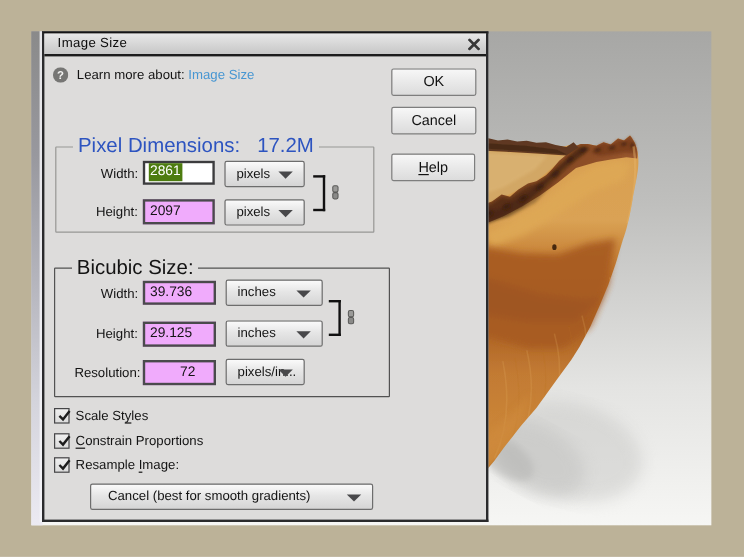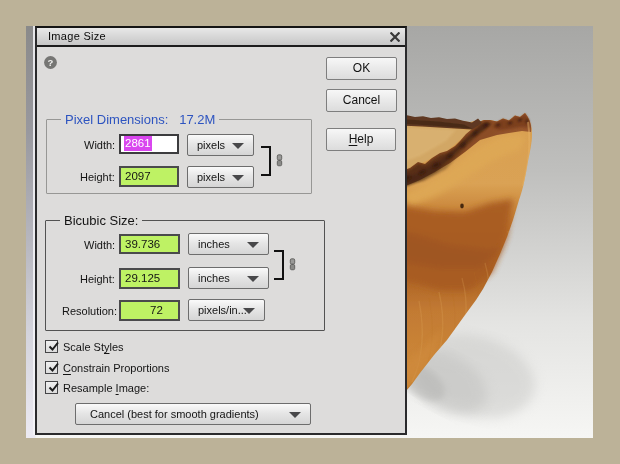--- a/index.html
+++ b/index.html
@@ -13,25 +13,25 @@
 .tbar .tt{position:absolute;left:11px;top:0;line-height:17px;font-size:11px;color:#0a0a0a;letter-spacing:.3px;}
 .tbar svg{position:absolute;right:5px;top:4px;}
 #body{position:absolute;left:0;top:0;right:0;bottom:0;}
 .lbl{position:absolute;font-size:11px;color:#141414;white-space:nowrap;}
 .btn{position:absolute;left:289px;width:71px;height:23px;box-sizing:border-box;
  border:1px solid #7e7e7e;border-radius:2px;background:linear-gradient(#F7F7F7,#E9E9E9 50%,#DCDCDC);
  font-size:12px;color:#111;text-align:center;line-height:21px;}
 fieldset{position:absolute;margin:0;padding:0;box-sizing:border-box;}
 #fs1{left:9px;top:84px;width:266px;height:82px;border:1px solid #979795;border-radius:1px;}
 #fs2{left:8px;top:185px;width:280px;height:118px;border:1px solid #525252;border-radius:1px;}
-legend{font-size:13px;padding:0 4px;margin-left:14px;}
+legend{font-size:17px;padding:0 4px;margin-left:14px;}
 #fs1 legend{color:#2d54c0;}
 #fs2 legend{color:#141414;}
 .inp{position:absolute;box-sizing:border-box;font-size:11.5px;color:#141414;
- background:#bef264;border:2px solid #4a4a4c;padding:2px 0 0 4px;}
+ background:#f0abfc;border:2px solid #4a4a4c;padding:2px 0 0 4px;}
 .dd{position:absolute;box-sizing:border-box;border:1px solid #6d6d6d;border-radius:2px;
  background:linear-gradient(#FAFAFA,#E6E6E6 45%,#D5D5D5);font-size:11px;color:#141414;}
 .dd .t{position:absolute;left:9px;top:4px;}
 .dd .a{position:absolute;right:9px;top:8px;width:0;height:0;
  border-left:6.5px solid transparent;border-right:6.5px solid transparent;border-top:6.5px solid #48484a;}
 .brk{position:absolute;box-sizing:border-box;border:2.5px solid #111;border-left:none;}
 .chain{position:absolute;width:7px;height:13px;}
 .cb{position:absolute;left:8px;width:13px;height:13px;box-sizing:border-box;
  border:1.5px solid #454547;background:linear-gradient(#EFEFEF,#DCDCDC);}
 .cb svg{position:absolute;left:0.5px;top:-1px;}
@@ -164,30 +164,31 @@
   <svg width="10" height="10" viewBox="0 0 10 10">
         <path d="M1.3,1.3 L8.7,8.7 M8.7,1.3 L1.3,8.7" stroke="#383838" stroke-width="2.2" stroke-linecap="square"></path>
       </svg>
  </div>
  <div id="body">
 
   <svg style="position:absolute;left:7px;top:28px" width="13" height="13" viewBox="0 0 13 13">
    <circle cx="6.5" cy="6.5" r="6.4" fill="#767674"></circle>
    <text x="6.5" y="10" font-size="9.5" font-weight="bold" fill="#F2F2F0" text-anchor="middle" font-family="Liberation Sans">?</text>
   </svg>
+  <div class="lbl" style="left:27px;top:29px;">Learn more about: <span style="color:#4796d2">Image Size</span></div>
 
   <div class="btn" style="top:29px;">OK</div>
   <div class="btn" style="top:61px;">Cancel</div>
   <div class="btn" style="top:100px;width:70px;"><u>H</u>elp</div>
 
   <fieldset id="fs1">
         <legend>Pixel Dimensions: &nbsp;&nbsp;17.2M</legend>
       </fieldset>
   <div class="lbl" style="left:47px;top:111px;">Width:</div>
-  <div class="inp" style="left:82px;top:106px;width:60px;height:20px;background:#fff;border-color:#3c3c3e;padding:1px 0 0 3px;"><span style="background:#d946ef;color:#fff;padding:1px 1px 2px 1px;">2861</span></div>
+  <div class="inp" style="left:82px;top:106px;width:60px;height:20px;background:#fff;border-color:#3c3c3e;padding:1px 0 0 3px;"><span style="background:#4d7c0f;color:#fff;padding:1px 1px 2px 1px;">2861</span></div>
   <div class="dd" style="left:150px;top:106px;width:67px;height:22px;">
         <span class="t">pixels</span>
         <span class="a"></span>
       </div>
   <div class="lbl" style="left:43px;top:143px;">Height:</div>
   <div class="inp" style="left:82px;top:138px;width:60px;height:21px;">2097</div>
   <div class="dd" style="left:150px;top:138px;width:67px;height:22px;">
         <span class="t">pixels</span>
         <span class="a"></span>
       </div>
@@ -207,21 +208,21 @@
         <span class="a"></span>
       </div>
   <div class="lbl" style="left:43px;top:245px;">Height:</div>
   <div class="inp" style="left:82px;top:240px;width:61px;height:21px;">29.125</div>
   <div class="dd" style="left:151px;top:239px;width:81px;height:22px;">
         <span class="t">inches</span>
         <span class="a"></span>
       </div>
   <div class="lbl" style="left:25px;top:277px;">Resolution:</div>
   <div class="inp" style="left:82px;top:272px;width:61px;height:21px;padding-left:29px;">72</div>
-  <div class="dd" style="left:151px;top:271px;width:77px;height:22px;">
+  <div class="dd" style="left:151px;top:271px;width:66px;height:22px;">
         <span class="t">pixels/in...</span>
         <span class="a"></span>
       </div>
   <div class="brk" style="left:237px;top:222px;width:10px;height:30px;"></div>
   <svg class="chain" style="left:252px;top:230px;" width="8" height="14" viewBox="0 0 8 14">
     <rect x="1.5" y="0.5" width="5" height="6" rx="1.5" fill="#9a9a98" stroke="#5a5a58" stroke-width="1"></rect>
     <rect x="1.5" y="7" width="5" height="6" rx="1.5" fill="#8a8a88" stroke="#5a5a58" stroke-width="1"></rect>
   </svg>
 
   <div class="cb" style="top:312px;">

